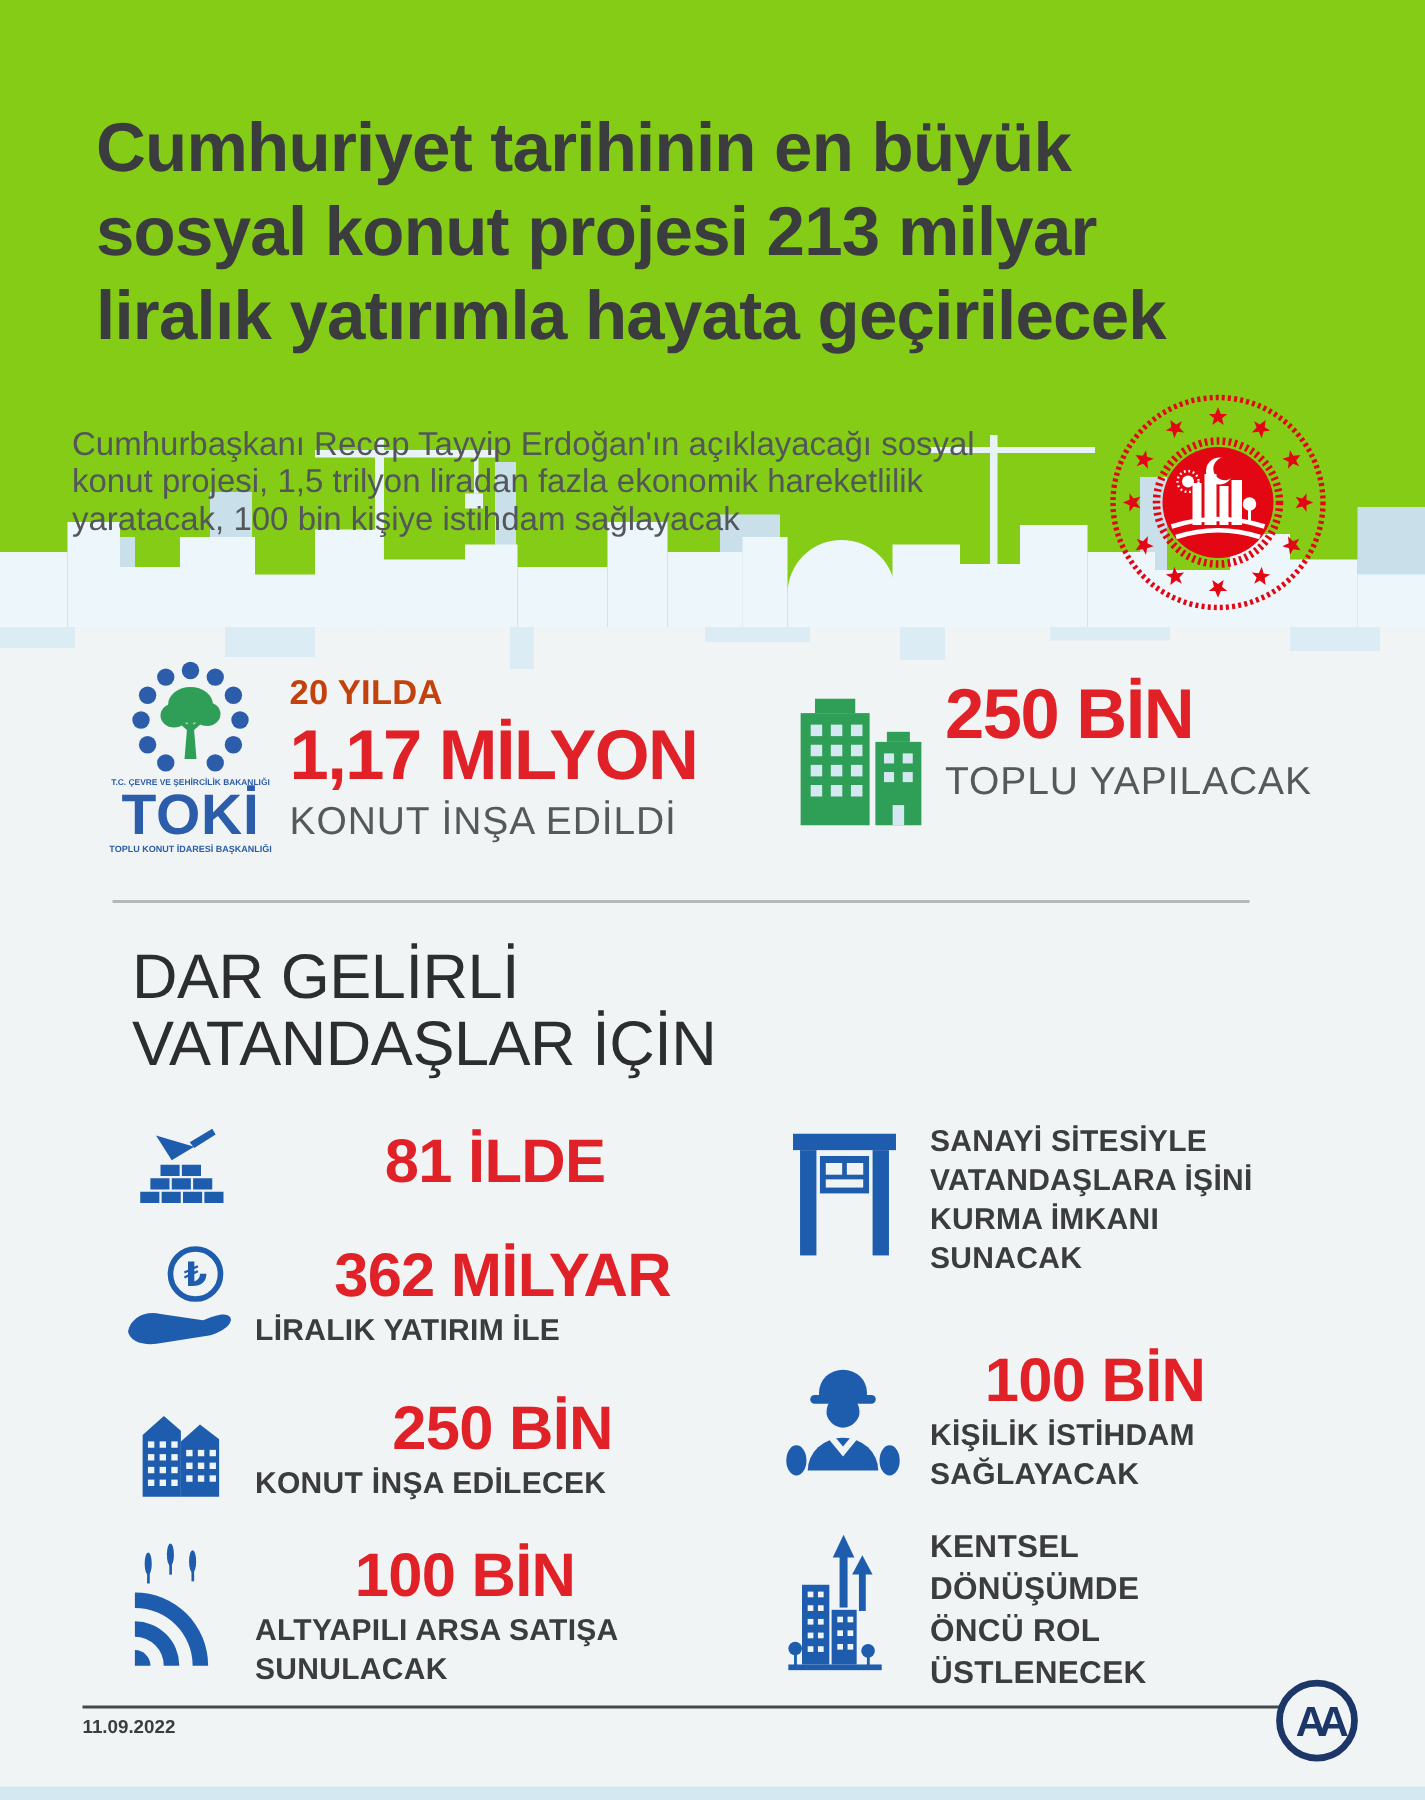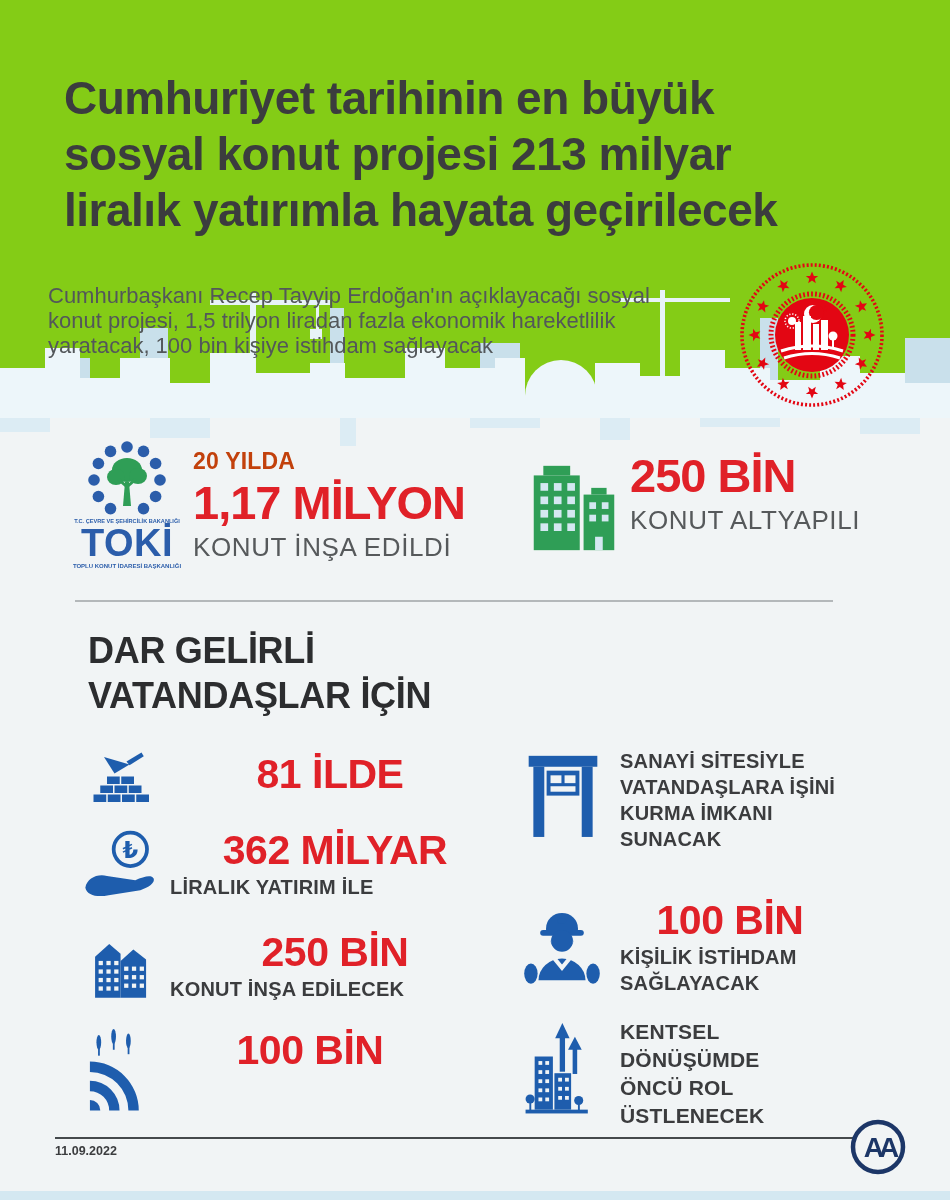--- a/index.html
+++ b/index.html
@@ -5,21 +5,21 @@
   html,body{margin:0;padding:0;}
   body{font-family:"Liberation Sans","DejaVu Sans",sans-serif;background:#e9eef1;}
   .page{position:relative;width:950px;height:1200px;background:#f1f4f5;overflow:hidden;margin:0 auto;}
   .abs{position:absolute;}
   .header{left:0;top:0;width:950px;height:418px;background:#84cc16;}
   .title{left:64px;top:70px;width:820px;font-size:46px;line-height:56px;font-weight:700;color:#3b3c3e;letter-spacing:-0.5px;z-index:3;}
   .subtitle{left:48px;top:283px;width:655px;font-size:22px;line-height:25px;font-weight:400;color:#53575a;z-index:3;}
   .kicker{font-size:23px;font-weight:700;color:#c2410c;letter-spacing:0.2px;}
   .bigval{font-size:47px;line-height:52px;font-weight:800;color:#e02128;letter-spacing:-1px;margin-top:2px;}
   .statdesc{font-size:26px;line-height:32px;font-weight:400;color:#56595b;letter-spacing:0.6px;margin-top:2px;}
-  .sechead{font-size:36px;line-height:45px;font-weight:700;color:#2c2d2f;letter-spacing:-0.3px;}
+  .sechead{font-size:42px;line-height:45px;font-weight:400;color:#2c2d2f;letter-spacing:-0.3px;}
   .itemval{font-size:41px;line-height:44px;font-weight:800;color:#e02128;letter-spacing:-0.5px;text-align:center;}
   .itemdesc{font-size:20px;line-height:26px;font-weight:700;color:#3b3c3e;letter-spacing:0.2px;margin-top:2px;}
   .divider{left:75px;top:600px;width:758px;height:2px;background:#b4b8ba;}
   .footline{left:55px;top:1137px;width:798px;height:2px;background:#45494c;}
   .footdate{left:55px;top:1144px;font-size:12.5px;font-weight:700;color:#3b3c3e;}
   .bottomstrip{left:0;top:1191px;width:950px;height:9px;background:#d4e8f1;}
   svg{display:block;}
 </style>
 </head>
 <body>
@@ -184,21 +184,21 @@
       <rect x="64" y="44" width="7" height="7"></rect>
         <rect x="77" y="44" width="7" height="7"></rect>
       <rect x="64" y="57" width="7" height="7"></rect>
         <rect x="77" y="57" width="7" height="7"></rect>
       <rect x="70" y="80" width="8" height="14"></rect>
     </g>
   </svg>
 
   <div class="abs" style="left:630px;top:448px;width:300px;">
     <div class="bigval">250 BİN</div>
-    <div class="statdesc">KONUT ALTYAPILI</div>
+    <div class="statdesc">TOPLU YAPILACAK</div>
   </div>
 
   <div class="abs divider"></div>
 
   <div class="abs sechead" style="left:88px;top:628px;">
     <div>DAR GELİRLİ</div>
     <div>VATANDAŞLAR İÇİN</div>
   </div>
 
   <svg class="abs" style="left:84px;top:748px;" width="76" height="66" viewBox="0 0 100 88">
@@ -272,20 +272,21 @@
         <rect x="39" y="22" width="2.4" height="10"></rect>
       <ellipse cx="60" cy="20" rx="3.2" ry="10"></ellipse>
         <rect x="59" y="28" width="2.4" height="10"></rect>
       <path d="M8,48 A66,66 0 0 1 74,114 L60,114 A52,52 0 0 0 8,62 Z"></path>
       <path d="M8,74 A40,40 0 0 1 48,114 L34,114 A26,26 0 0 0 8,88 Z"></path>
       <path d="M8,100 A14,14 0 0 1 22,114 L8,114 Z"></path>
     </g>
   </svg>
   <div class="abs" style="left:170px;top:1028px;width:280px;">
     <div class="itemval">100 BİN</div>
+    <div class="itemdesc" style="max-width:260px;">ALTYAPILI ARSA SATIŞA SUNULACAK</div>
   </div>
 
 
   <svg class="abs" style="left:524px;top:748px;" width="78" height="96" viewBox="0 0 100 123">
     <g fill="#1e5dad">
       <rect x="6" y="10" width="88" height="14"></rect>
       <rect x="12" y="24" width="14" height="90"></rect>
         <rect x="74" y="24" width="14" height="90"></rect>
       <rect x="29" y="29" width="42" height="32"></rect>
     </g>

